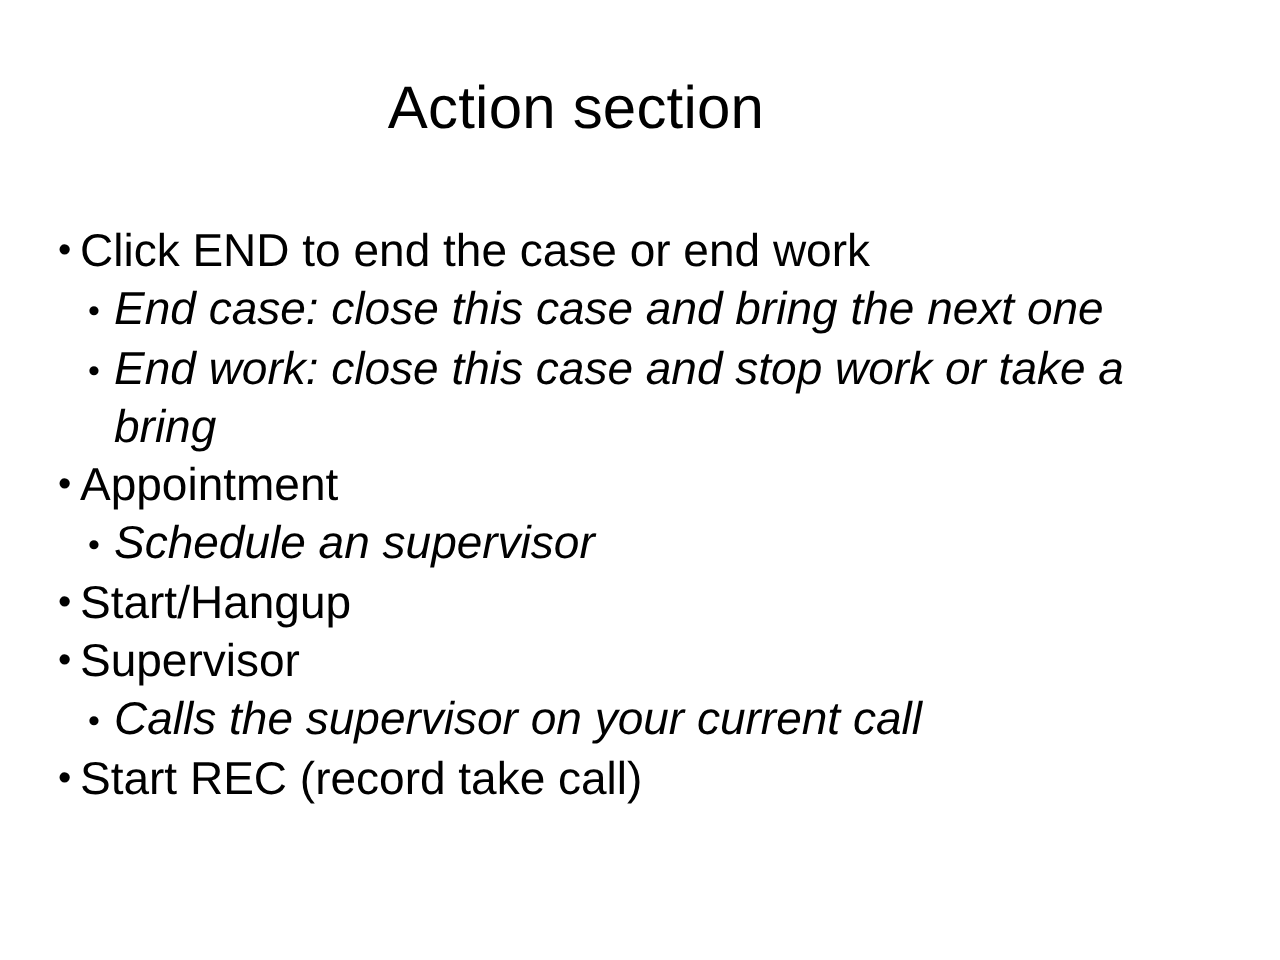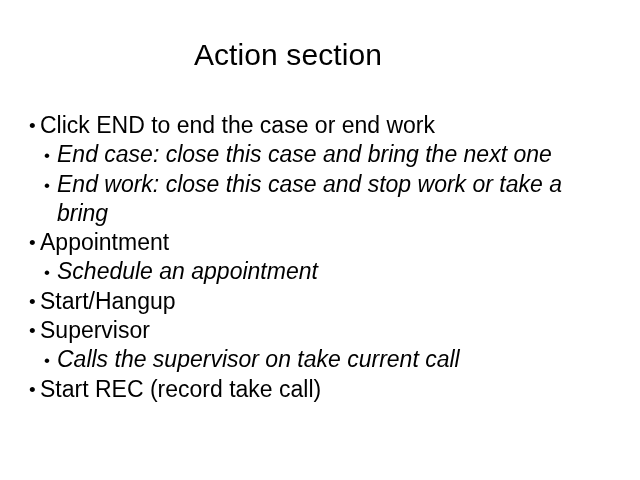--- a/index.html
+++ b/index.html
@@ -102,36 +102,36 @@
       <span class="bullet-text">End work: close this case and stop work or take a bring</span>
     </div>
 
     <div class="bullet-line level-1">
       <span class="bullet-mark">•</span>
       <span class="bullet-text">Appointment</span>
     </div>
 
     <div class="bullet-line level-2">
       <span class="bullet-mark">•</span>
-      <span class="bullet-text">Schedule an appointment</span>
+      <span class="bullet-text">Schedule an supervisor</span>
     </div>
 
     <div class="bullet-line level-1">
       <span class="bullet-mark">•</span>
       <span class="bullet-text">Start/Hangup</span>
     </div>
 
     <div class="bullet-line level-1">
       <span class="bullet-mark">•</span>
       <span class="bullet-text">Supervisor</span>
     </div>
 
     <div class="bullet-line level-2">
       <span class="bullet-mark">•</span>
-      <span class="bullet-text">Calls the supervisor on take current call</span>
+      <span class="bullet-text">Calls the supervisor on your current call</span>
     </div>
 
     <div class="bullet-line level-1">
       <span class="bullet-mark">•</span>
       <span class="bullet-text">Start REC (record take call)</span>
     </div>
 
   </div>
 </div>
 

